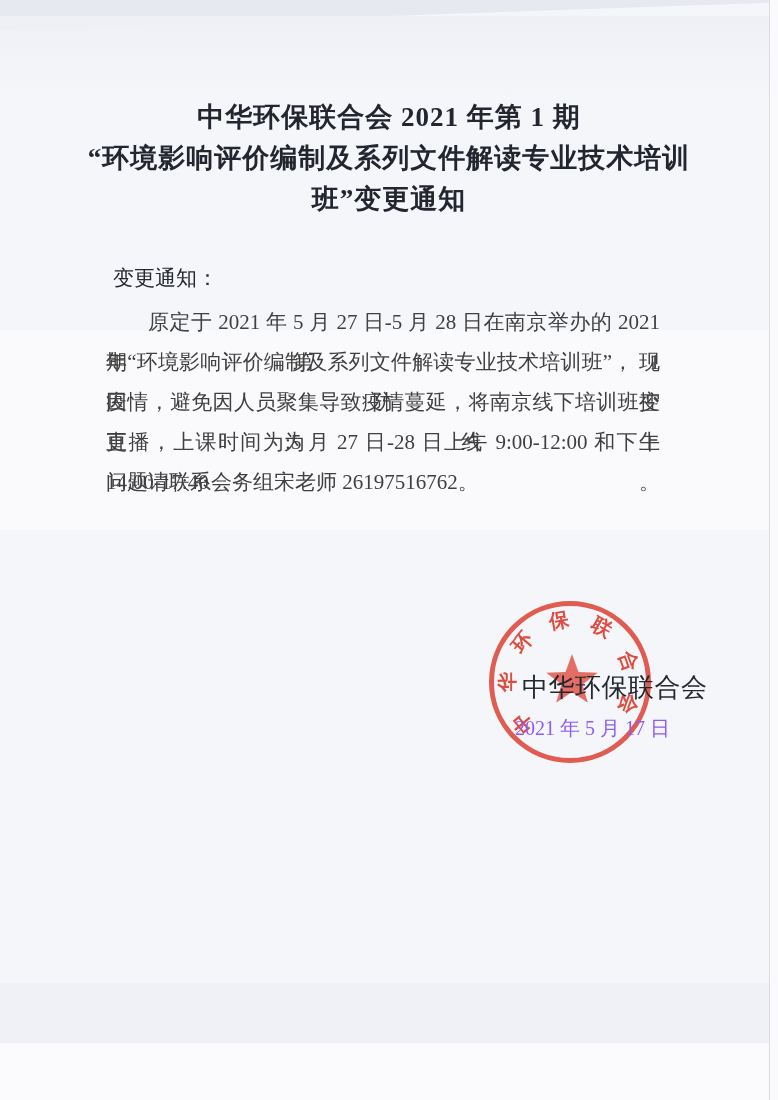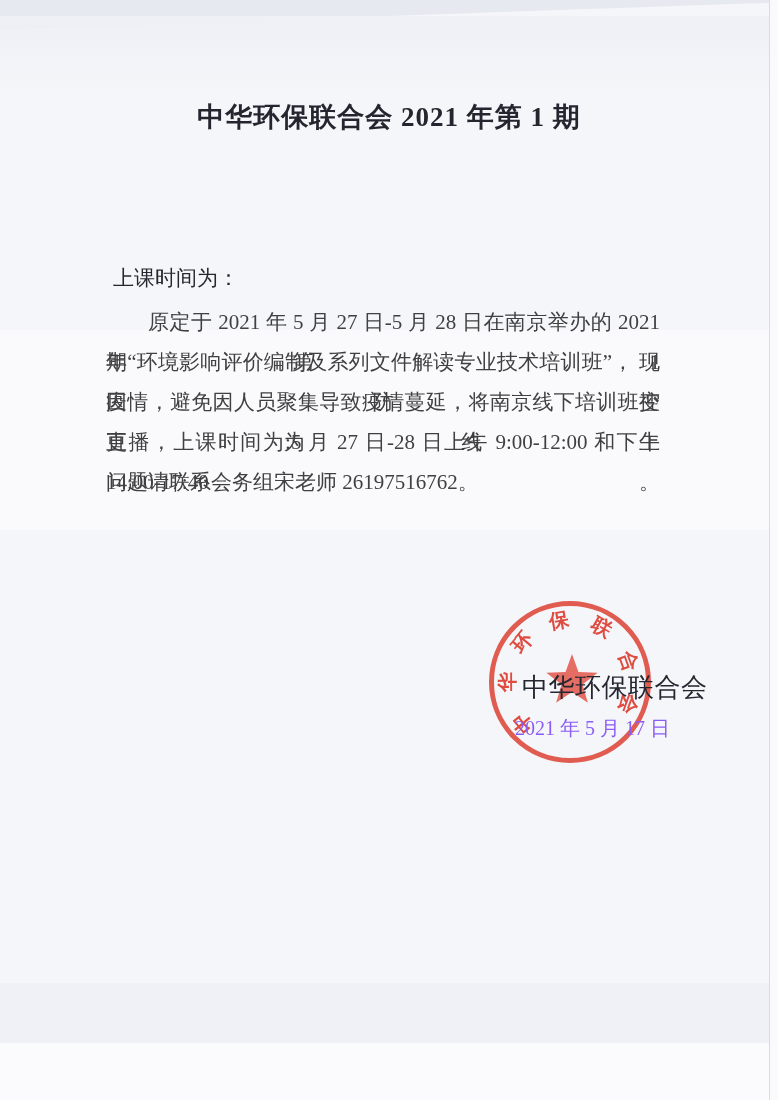--- a/index.html
+++ b/index.html
@@ -89,23 +89,25 @@
   <div class="shade-top"></div>
   <div class="band-upper"></div>
   <div class="band-mid"></div>
   <div class="band-low"></div>
   <div class="band-bottom"></div>
   <div class="edge-right-line"></div>
   <div class="strip-right"></div>
 
   <header class="title">
     <div class="title-line">中华环保联合会 2021 年第 1 期</div>
+    <div class="title-line">“环境影响评价编制及系列文件解读专业技术培训</div>
+    <div class="title-line">班”变更通知</div>
   </header>
 
-  <div class="salutation">上课时间为：</div>
+  <div class="salutation">变更通知：</div>
 
   <div class="body-text">
     <div class="p-line just indent">原定于 2021 年 5 月 27 日-5 月 28 日在南京举办的 2021 年第 1</div>
     <div class="p-line just">期“环境影响评价编制及系列文件解读专业技术培训班”， 现因防控</div>
     <div class="p-line just">疫情，避免因人员聚集导致疫情蔓延，将南京线下培训班变更为线上</div>
     <div class="p-line just">直播，上课时间为:5 月 27 日-28 日上午 9:00-12:00 和下午 14:00-17:40。</div>
     <div class="p-line">问题请联系会务组宋老师 26197516762。</div>
   </div>
 
   <div class="seal">

